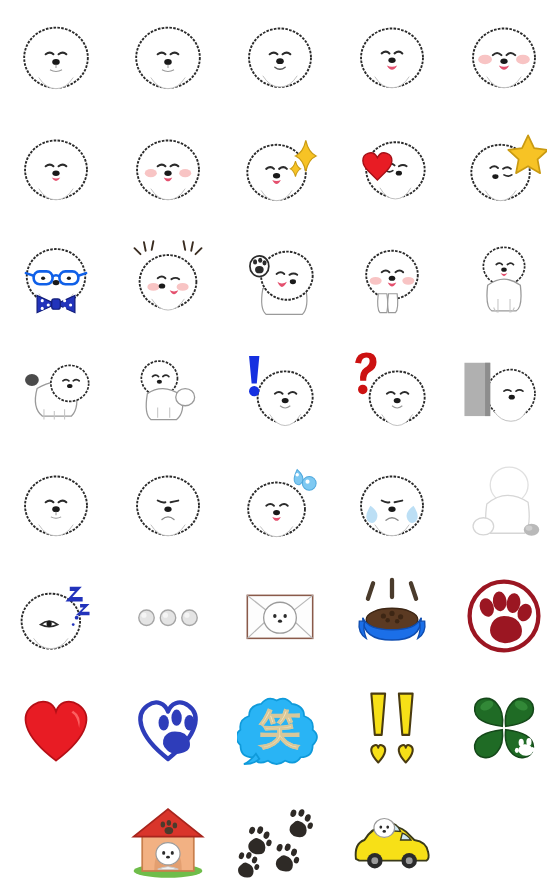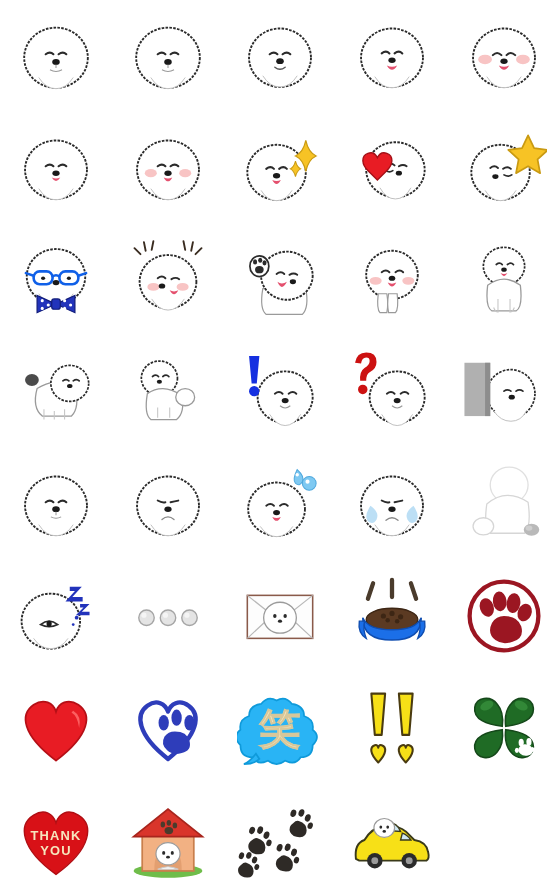--- a/index.html
+++ b/index.html
@@ -638,27 +638,20 @@
           <ellipse cx="83" cy="75" rx="2.4" ry="3"></ellipse>
           <path d="M74 69 q8 0 9 6 q1 6 -5 7 q-6 1 -9 -2 q-4 -4 -1 -8 q2 -3 6 -3 Z"></path>
         </g>
       </svg>
     </div>
   </div>
 
 
   <div class="cell">
     <span class="hidden-label">Red heart with thank you message</span>
-    <div class="art">
-      <svg viewBox="0 0 100 100">
-        <path d="M50 90 C8 60 6 32 24 21 C37 13 47 20 50 30 C53 20 63 13 76 21 C94 32 92 60 50 90 Z" fill="#d81117" stroke="#b00e13" stroke-width="1.6"></path>
-        <text x="50" y="50" text-anchor="middle" font-size="15" font-weight="bold" letter-spacing="1.4" font-family="'Liberation Sans', sans-serif" fill="#f6e6bd">THANK</text>
-        <text x="50" y="68" text-anchor="middle" font-size="15" font-weight="bold" letter-spacing="1.4" font-family="'Liberation Sans', sans-serif" fill="#f6e6bd">YOU</text>
-      </svg>
-    </div>
   </div>
 
   <div class="cell">
     <span class="hidden-label">Dog house with red roof and Bichon inside</span>
     <div class="art">
       <svg viewBox="0 0 100 100">
         <ellipse cx="50" cy="86" rx="40" ry="8" fill="#6fbd4a"></ellipse>
         <rect x="20" y="44" width="60" height="42" fill="#f2b183" stroke="#c97f4c" stroke-width="2"></rect>
         <path d="M10 46 L50 14 L90 46 Z" fill="#d9352b" stroke="#a8251d" stroke-width="2"></path>
         <g fill="#4a3b2c">

